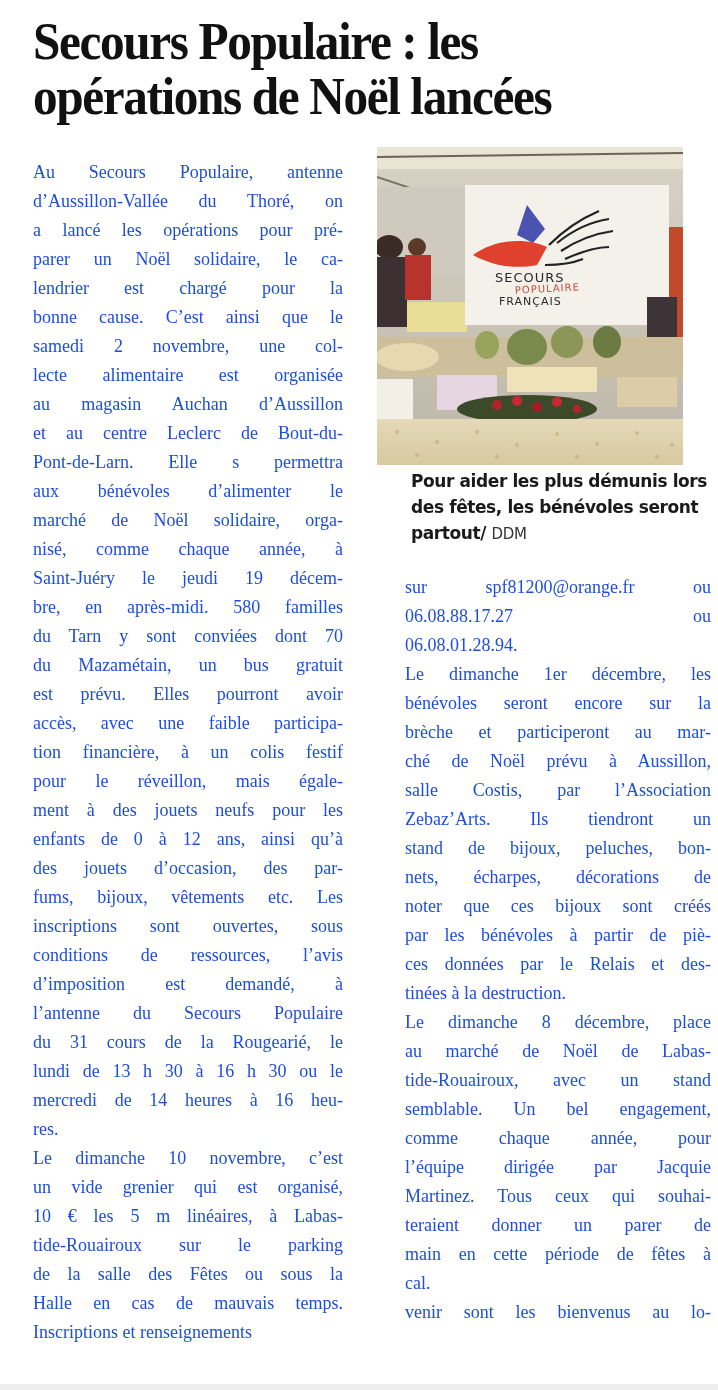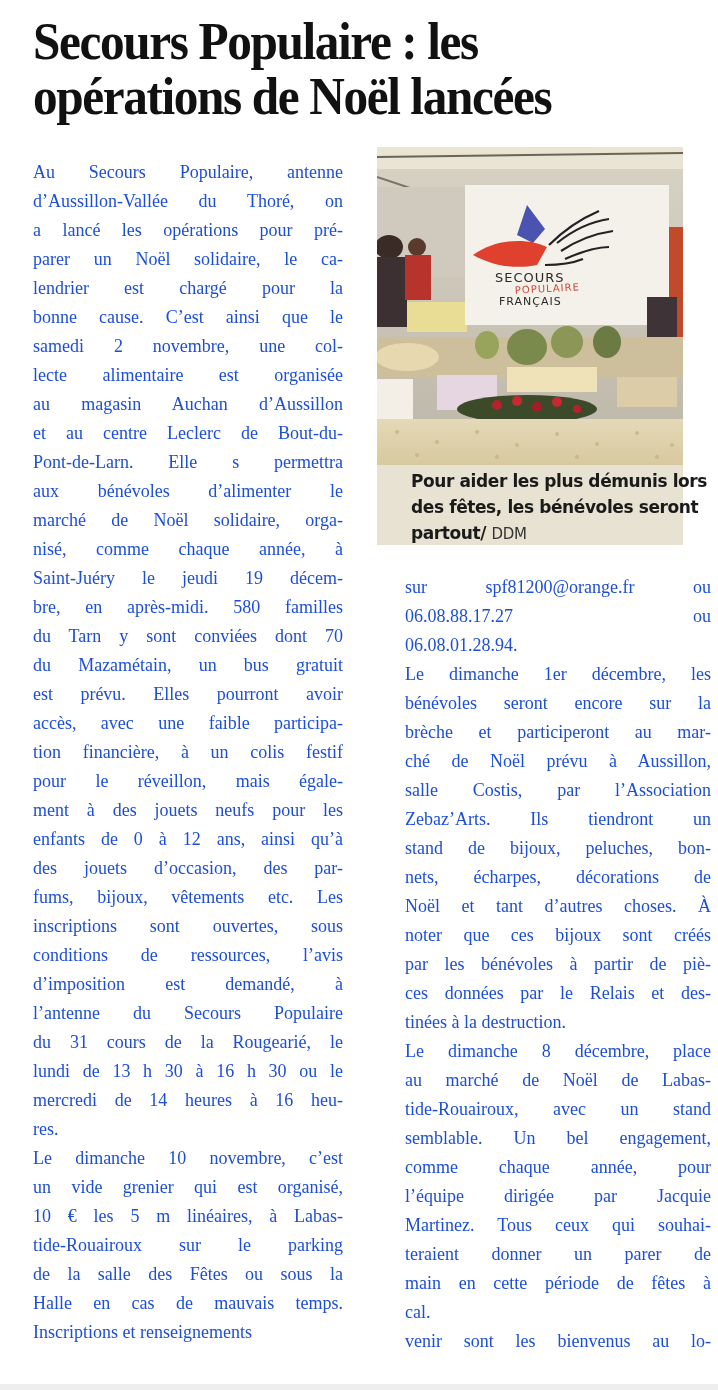--- a/index.html
+++ b/index.html
@@ -15,21 +15,21 @@
     .col {
       position: absolute;
       font-family: Liberation Serif, serif;
       font-size: 18px; line-height: 29px; color: #1d4ed8;
     }
     .col-left { left: 33px; top: 158px; width: 310px; }
     .col-right { left: 377px; top: 573px; width: 306px; margin-left: 28px; }
     .line { display: block; white-space: nowrap; text-align: justify; text-align-last: justify; height: 29px; overflow: visible; }
     .line.last { text-align-last: left; }
     .photo {
-      position: absolute; left: 377px; top: 147px; width: 306px; height: 398px;
+      position: absolute; left: 377px; top: 147px; width: 306px; height: 318px;
       overflow: hidden; background: #e8e2d2;
     }
     .caption {
       position: absolute; left: 377px; top: 468px; width: 306px;
       font-family: "DejaVu Sans", sans-serif; font-size: 17px; line-height: 26px;
       font-weight: bold; color: #1a1a1a; letter-spacing: -0.4px; margin-left: 34px;
     }
     .caption .credit { font-weight: normal; font-size: 15px; color: #333; }
     .bottom-strip {
       position: absolute; left: 0; top: 1384px; width: 718px; height: 6px; background: #eeeeee;
@@ -170,21 +170,20 @@
       <span class="line">06.08.88.17.27 ou</span>
       <span class="line last">06.08.01.28.94.</span>
       <span class="line">Le dimanche 1er décembre, les</span>
       <span class="line">bénévoles seront encore sur la</span>
       <span class="line">brèche et participeront au mar-</span>
       <span class="line">ché de Noël prévu à Aussillon,</span>
       <span class="line">salle Costis, par l’Association</span>
       <span class="line">Zebaz’Arts. Ils tiendront un</span>
       <span class="line">stand de bijoux, peluches, bon-</span>
       <span class="line">nets, écharpes, décorations de</span>
-      <span class="line">Noël et tant d’autres choses. À</span>
       <span class="line">noter que ces bijoux sont créés</span>
       <span class="line">par les bénévoles à partir de piè-</span>
       <span class="line">ces données par le Relais et des-</span>
       <span class="line last">tinées à la destruction.</span>
       <span class="line">Le dimanche 8 décembre, place</span>
       <span class="line">au marché de Noël de Labas-</span>
       <span class="line">tide-Rouairoux, avec un stand</span>
       <span class="line">semblable. Un bel engagement,</span>
       <span class="line">comme chaque année, pour</span>
       <span class="line">l’équipe dirigée par Jacquie</span>

